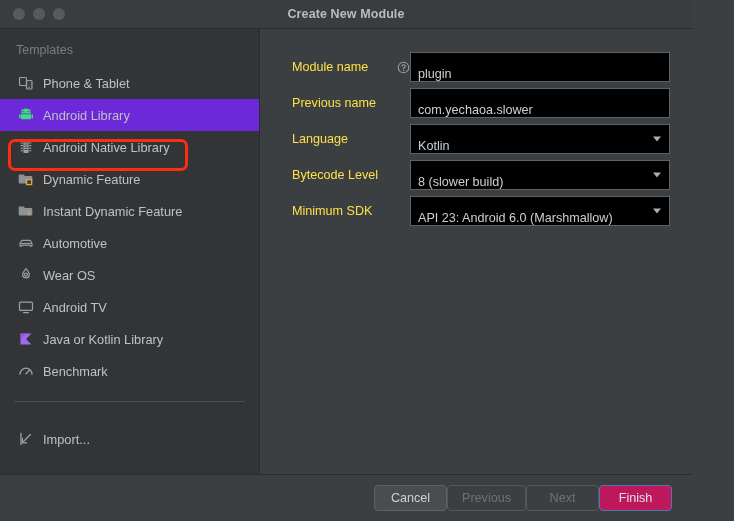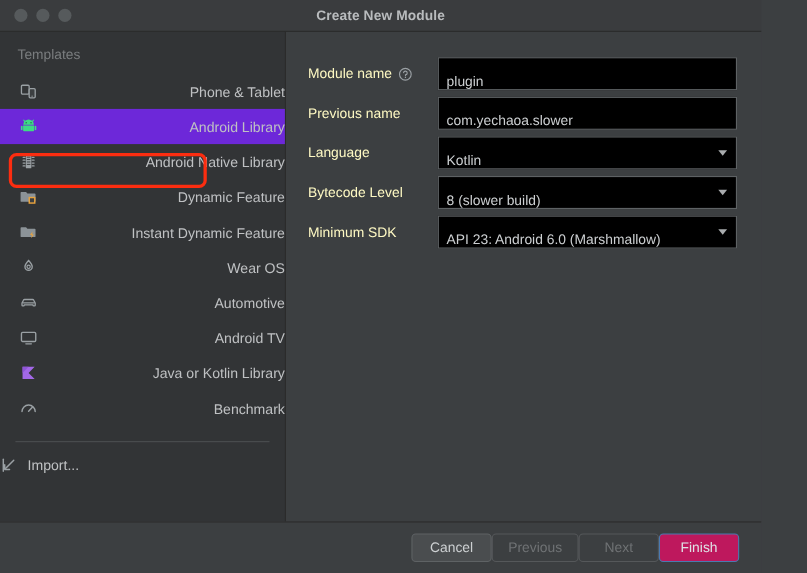--- a/index.html
+++ b/index.html
@@ -57,20 +57,21 @@
     letter-spacing: .1px;
     pointer-events: none;
   }
 
   
   .body {
     flex: 1;
     display: flex;
     min-height: 0;
     background: #3c3f41;
+    gap: 12px;
   }
 
   
   .sidebar {
     width: 260px;
     min-width: 260px;
     background: #323436;
     border-right: 1px solid #2b2b2b;
     position: relative;
     padding-top: 10px;
@@ -87,21 +88,20 @@
   }
   .tpl-row {
     height: 32px;
     display: flex;
     align-items: center;
     padding-left: 18px;
     box-sizing: border-box;
     font-size: 12.8px;
     color: #bfc1c3;
     cursor: default;
-    justify-content: space-between;
   }
   .tpl-row.selected {
     background: #6d28d9;
   }
   .tpl-ico {
     width: 16px;
     height: 16px;
     margin-right: 9px;
     display: inline-flex;
     align-items: center;
@@ -125,21 +125,22 @@
   }
 
   .sb-sep {
     height: 1px;
     background: #4b4e50;
     margin: 14px 14px 0 14px;
   }
   .import-row {
     height: 32px;
     display: flex;
-    align-items: flex-start;
+    align-items: flex-end;
+    padding-left: 18px;
     box-sizing: border-box;
     font-size: 12.8px;
     color: #bfc1c3;
     margin-top: 13px;
   }
 
   
   .main {
     flex: 1;
     position: relative;
@@ -149,24 +150,25 @@
   .form-row {
     display: flex;
     align-items: center;
     height: 24px;
     margin-bottom: 12px;
   }
   .form-label {
     width: 118px;
     min-width: 118px;
     font-size: 12.6px;
-    color: #fef9c3;
+    color: #fde047;
     display: flex;
     align-items: center;
     white-space: nowrap;
+    justify-content: space-between;
   }
   .help-icon {
     margin-left: 6px;
     width: 13px;
     height: 13px;
     display: inline-flex;
     align-items: center;
     justify-content: center;
   }
   .field {
@@ -316,35 +318,35 @@
               <path d="M1.5 3.5h4.2l1.2 1.4h6.6a.8.8 0 0 1 .8.8v6a.8.8 0 0 1-.8.8H1.5a.8.8 0 0 1-.8-.8V4.3a.8.8 0 0 1 .8-.8z" fill="#8c9398"></path>
               <path d="M11.6 7.4l-2.3 3.3h1.6l-.5 2.8 2.4-3.4h-1.6z" fill="#e8a33d"></path>
             </svg>
           </span>
           <span class="tpl-label">Instant Dynamic Feature</span>
         </div>
 
         <div class="tpl-row">
           <span class="tpl-ico">
             <svg width="16" height="16" viewBox="0 0 16 16">
+              <path d="M2 10.5V8.6l1.3-2.6a1.2 1.2 0 0 1 1.1-.7h7.2a1.2 1.2 0 0 1 1.1.7L14 8.6v1.9a.6.6 0 0 1-.6.6h-.8a.6.6 0 0 1-.6-.6v-.4H4v.4a.6.6 0 0 1-.6.6h-.8a.6.6 0 0 1-.6-.6z" fill="none" stroke="#9aa0a4" stroke-width="1.2" stroke-linejoin="round"></path>
+              <path d="M2.6 8.4h10.8" stroke="#9aa0a4" stroke-width="1.1"></path>
+            </svg>
+          </span>
+          <span class="tpl-label">Automotive</span>
+        </div>
+
+        <div class="tpl-row">
+          <span class="tpl-ico">
+            <svg width="16" height="16" viewBox="0 0 16 16">
               <path d="M8 1.8c2 2.2 3.3 3.9 3.3 5.6a3.3 3.3 0 0 1-6.6 0c0-1.7 1.3-3.4 3.3-5.6z" fill="none" stroke="#9aa0a4" stroke-width="1.25"></path>
               <circle cx="8" cy="7.6" r="1.5" fill="none" stroke="#9aa0a4" stroke-width="1.1"></circle>
             </svg>
           </span>
           <span class="tpl-label">Wear OS</span>
-        </div>
-
-        <div class="tpl-row">
-          <span class="tpl-ico">
-            <svg width="16" height="16" viewBox="0 0 16 16">
-              <path d="M2 10.5V8.6l1.3-2.6a1.2 1.2 0 0 1 1.1-.7h7.2a1.2 1.2 0 0 1 1.1.7L14 8.6v1.9a.6.6 0 0 1-.6.6h-.8a.6.6 0 0 1-.6-.6v-.4H4v.4a.6.6 0 0 1-.6.6h-.8a.6.6 0 0 1-.6-.6z" fill="none" stroke="#9aa0a4" stroke-width="1.2" stroke-linejoin="round"></path>
-              <path d="M2.6 8.4h10.8" stroke="#9aa0a4" stroke-width="1.1"></path>
-            </svg>
-          </span>
-          <span class="tpl-label">Automotive</span>
         </div>
 
         <div class="tpl-row">
           <span class="tpl-ico">
             <svg width="16" height="16" viewBox="0 0 16 16">
               <rect x="1.5" y="3.2" width="13" height="8.2" rx="1.1" fill="none" stroke="#9aa0a4" stroke-width="1.25"></rect>
               <path d="M5.5 13.6h5" stroke="#9aa0a4" stroke-width="1.25" stroke-linecap="round"></path>
             </svg>
           </span>
           <span class="tpl-label">Android TV</span>

